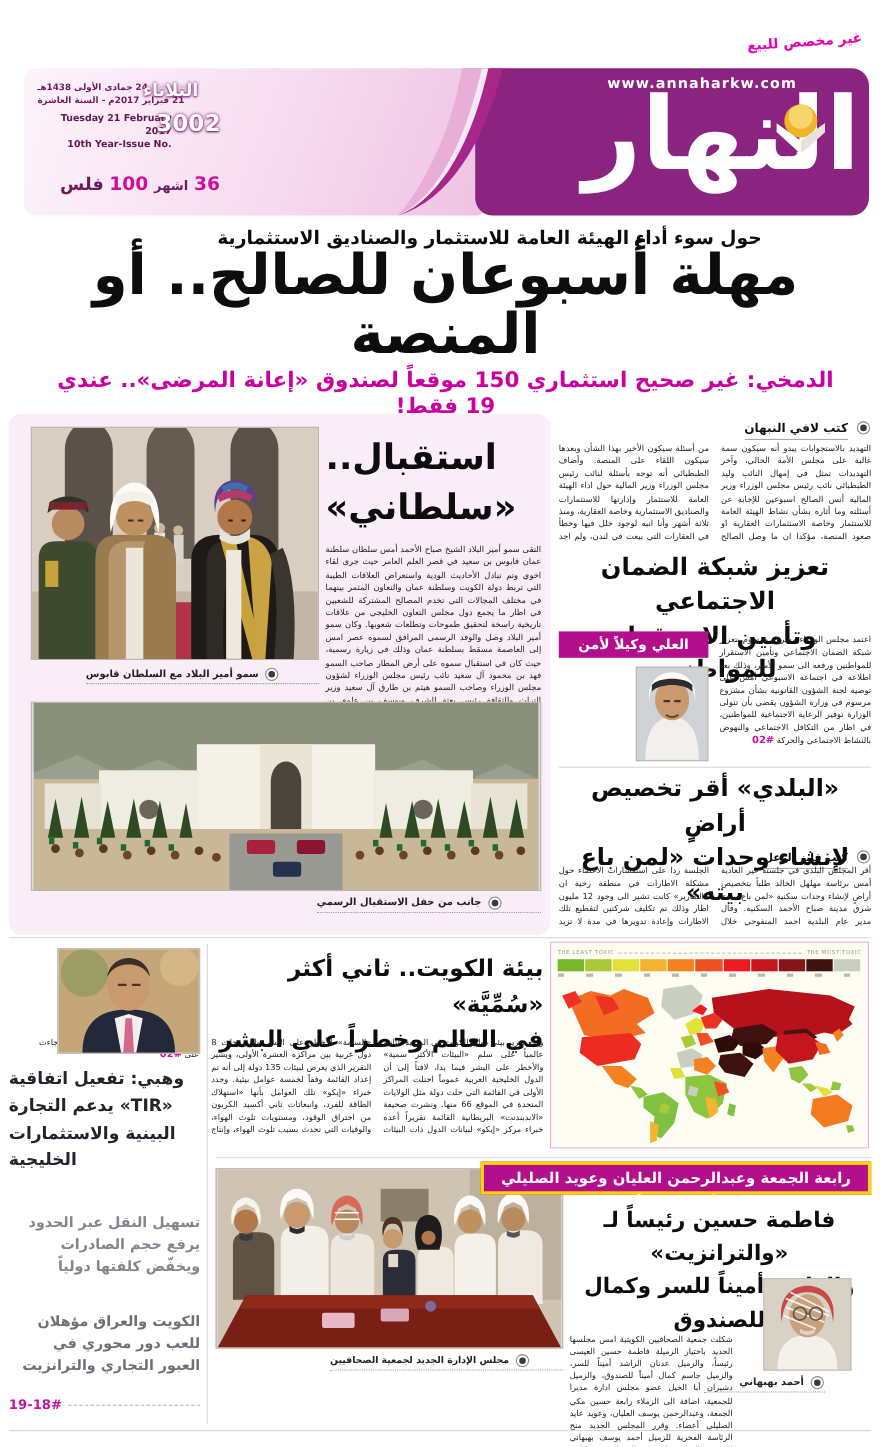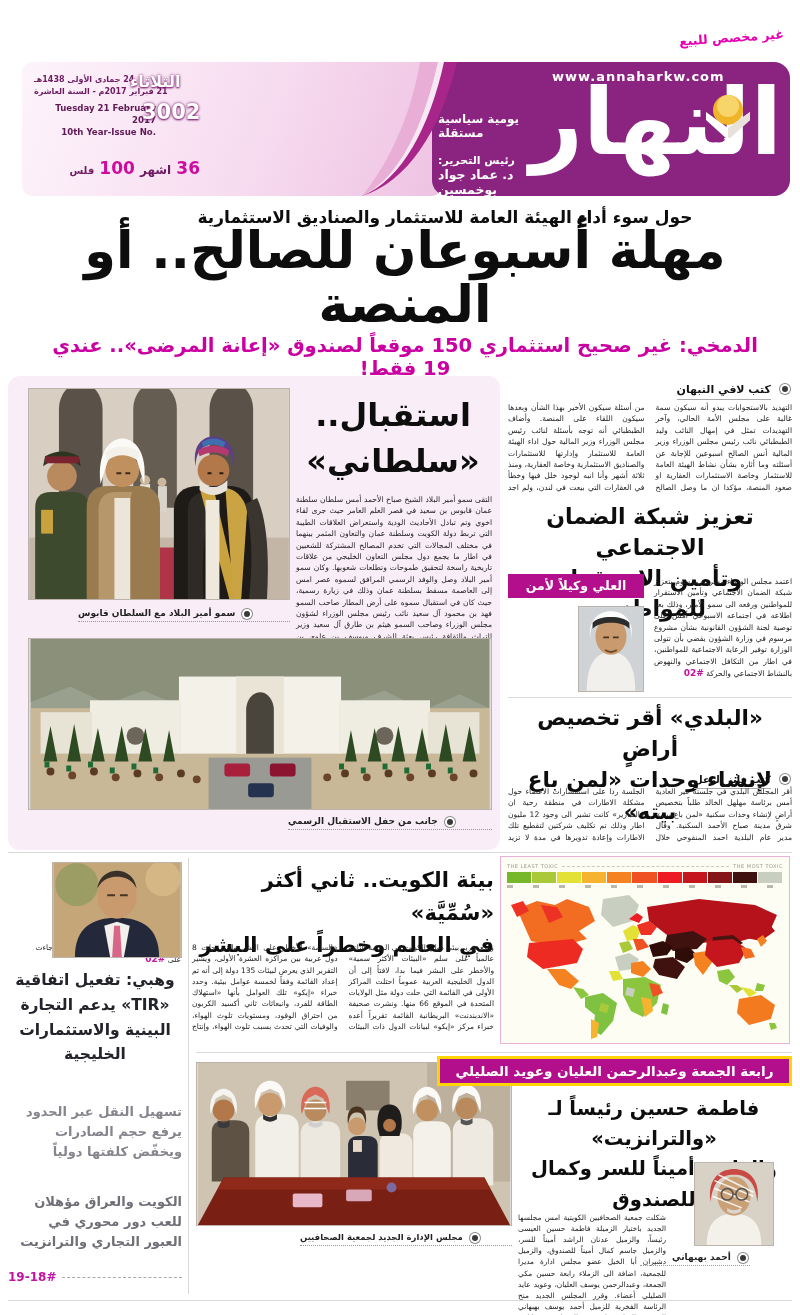--- a/index.html
+++ b/index.html
@@ -46,39 +46,34 @@
     <div class="abs" style="left:108px;top:10px;width:70px;text-align:left;color:#fff;font-weight:bold;font-size:16px;text-shadow:0 0 3px #7a1a6d,0 1px 2px #7a1a6d;">الثلاثاء</div>
     <div class="abs" style="left:8px;top:40px;width:126px;text-align:right;color:#5f1a55;font-weight:bold;font-size:8.6px;line-height:1.4;">
       <div>Tuesday 21 February 2017</div>
       <div>10th Year-Issue No.</div>
     </div>
     <div class="abs" style="left:120px;top:38px;color:#fff;font-weight:bold;font-size:21px;text-shadow:0 0 3px #7a1a6d,0 1px 2px #7a1a6d;">3002</div>
     <div class="abs ar" style="left:18px;top:96px;width:160px;direction:rtl;text-align:right;">
       <span style="color:#cf0c9d;font-weight:bold;font-size:17px;">36</span>
       <span style="color:#6d1b60;font-weight:bold;font-size:12px;">اشهر</span>
       <span style="color:#cf0c9d;font-weight:bold;font-size:17px;">100</span>
-      <span style="color:#6d1b60;font-weight:bold;font-size:10px;">فلس</span>
+      <span style="color:#6d1b60;font-weight:bold;font-size:16px;">فلس</span>
     </div>
   </div>
 
   <div class="abs mast-purple" style="left:432px;top:62px;width:358px;height:134px;">
     <div class="abs" style="left:120px;top:7px;color:#fff;font-size:13px;font-weight:bold;letter-spacing:1px;">www.annaharkw.com</div>
     <div class="abs wtxt" style="right:8px;top:-14px;font-size:92px;font-weight:bold;line-height:150px;">النهار</div>
     <svg class="abs" width="48" height="58" viewBox="0 0 48 58" style="left:272px;top:28px;">
       <circle cx="24" cy="20" r="15" fill="#f0b429"></circle>
       <circle cx="24" cy="16" r="11" fill="#f8d56b"></circle>
       <path d="M2 22 L24 38 L46 22 L46 30 L24 50 L2 30 Z" fill="#ffffff"></path>
       <path d="M24 38 L46 22 L46 30 L24 50 Z" fill="#e8e0da"></path>
       <path d="M20 48 L24 58 L28 48 Z" fill="#ffffff"></path>
     </svg>
-    <div class="abs ar" style="right:236px;top:50px;width:116px;text-align:left;">
-      <div class="wtxt" style="font-size:12px;font-weight:bold;">يومية سياسية مستقلة</div>
-      <div class="wtxt" style="font-size:11px;font-weight:bold;margin-top:14px;">رئيس التحرير:</div>
-      <div class="wtxt" style="font-size:12.5px;font-weight:bold;">د. عماد جواد بوخمسين</div>
-    </div>
   </div>
 
   <svg class="abs" width="95" height="134" viewBox="0 0 95 134" style="left:362px;top:62px;z-index:3;">
     <path d="M0 134 C45 120 78 70 95 0 L60 0 C50 60 25 110 0 134 Z" fill="#a82589"></path>
     <path d="M0 134 C40 118 68 64 82 0 L60 0 C50 60 25 110 0 134 Z" fill="#ffffff" opacity="0.9"></path>
     <path d="M0 134 C38 116 62 62 76 0 L58 0 C48 60 22 108 0 134 Z" fill="#e9aed6"></path>
   </svg>
 
   <div class="abs headline" style="left:100px;top:207px;width:690px;text-align:center;font-size:17px;">حول سوء أداء الهيئة العامة للاستثمار والصناديق الاستثمارية</div>
   <div class="abs headline" style="left:20px;top:224px;width:770px;text-align:center;font-size:51px;line-height:1.05;letter-spacing:-1px;">مهلة أسبوعان للصالح.. أو المنصة</div>
@@ -166,21 +161,21 @@
       <path d="M170 62 q16 -10 32 0 l-2 6 q-14 -8 -28 0 Z" fill="#b43a6e"></path>
       <path d="M174 54 q12 -8 24 0 l-2 5 q-10 -6 -20 0 Z" fill="#3f6fae"></path>
       <path d="M180 84 h4 v2 h-4 Z M192 84 h4 v2 h-4 Z" fill="#2a1a0c"></path>
       <path d="M230 110 q14 30 10 102 l-18 0 q6 -60 -4 -96 Z" fill="#3a352f"></path>
     </svg>
     <div class="abs cap" style="left:70px;top:232px;width:212px;text-align:left;">
       <span class="bullet"></span>
       <span>سمو أمير البلاد مع السلطان قابوس</span>
     </div>
 
-    <div class="abs headline" style="left:288px;top:16px;width:194px;text-align:center;font-size:32px;line-height:1.45;">
+    <div class="abs headline" style="left:288px;top:16px;width:194px;text-align:left;font-size:32px;line-height:1.45;">
       <div>استقبال..</div>
       <div>«سلطاني»</div>
     </div>
     <div class="abs jtext" style="left:288px;top:118px;width:196px;height:106px;">
       <span>التقى سمو أمير البلاد الشيخ صباح الأحمد أمس سلطان سلطنة عمان قابوس بن سعيد في قصر العلم العامر حيث جرى لقاء اخوي وتم تبادل الأحاديث الودية واستعراض العلاقات الطيبة التي تربط دولة الكويت وسلطنة عمان والتعاون المثمر بينهما في مختلف المجالات التي تخدم المصالح المشتركة للشعبين في اطار ما يجمع دول مجلس التعاون الخليجي من علاقات تاريخية راسخة لتحقيق طموحات وتطلعات شعوبها. وكان سمو أمير البلاد وصل والوفد الرسمي المرافق لسموه عصر امس إلى العاصمة مسقط بسلطنة عمان وذلك في زيارة رسمية، حيث كان في استقبال سموه على أرض المطار صاحب السمو فهد بن محمود آل سعيد نائب رئيس مجلس الوزراء لشؤون مجلس الوزراء وصاحب السمو هيثم بن طارق آل سعيد وزير التراث والثقافة رئيس بعثة الشرف ويوسف بن علوي بن عبدالله الوزير المسؤول عن الشؤون الخارجية وسفير الكويت لدى </span><span class="more">02#</span>
     </div>
 
     <svg class="abs photo" width="464" height="172" viewBox="0 0 464 172" style="left:20px;top:262px;">
       <rect width="464" height="172" fill="#9aa08e"></rect>
       <path d="M0 0 h464 v70 l-30 -14 -36 16 -40 -20 -38 14 -44 -18 -40 16 -44 -14 -40 18 -38 -16 -36 14 -38 -18 -40 16 Z" fill="#8a9079"></path>
@@ -339,21 +334,21 @@
     <circle cx="24" cy="22" r="22" fill="#8a9a5c" opacity="0.7"></circle>
     <circle cx="112" cy="16" r="18" fill="#d8bb8a" opacity="0.8"></circle>
     <path d="M22 96 C22 66 40 56 65 56 C90 56 108 66 108 96 Z" fill="#23283a"></path>
     <path d="M52 64 L65 60 L78 64 L72 96 L58 96 Z" fill="#f2f0ec"></path>
     <path d="M62 64 L68 64 L70 96 L60 96 Z" fill="#d8668a"></path>
     <ellipse cx="65" cy="34" rx="20" ry="23" fill="#c89a6e"></ellipse>
     <path d="M45 26 C47 12 58 8 65 8 C72 8 83 12 85 26 C80 16 72 14 65 14 C58 14 50 16 45 26 Z" fill="#3a3028"></path>
     <path d="M55 32 h8 v2 h-8 Z M68 32 h8 v2 h-8 Z" fill="#463424"></path>
   </svg>
 
-  <div class="abs headline" style="left:8px;top:968px;width:174px;text-align:center;font-size:15.5px;line-height:1.6;color:#23232b;">وهبي: تفعيل اتفاقية «TIR» يدعم التجارة البينية والاستثمارات الخليجية</div>
+  <div class="abs headline" style="left:8px;top:968px;width:174px;text-align:left;font-size:15.5px;line-height:1.6;color:#23232b;">وهبي: تفعيل اتفاقية «TIR» يدعم التجارة البينية والاستثمارات الخليجية</div>
   <div class="abs ar" style="left:8px;top:1102px;width:174px;text-align:right;font-size:13px;font-weight:bold;color:#85858d;line-height:1.55;">تسهيل النقل عبر الحدود يرفع حجم الصادرات ويخفّض كلفتها دولياً</div>
   <div class="abs ar" style="left:8px;top:1192px;width:174px;text-align:right;font-size:13px;font-weight:bold;color:#6f6f77;line-height:1.55;">الكويت والعراق مؤهلان للعب دور محوري في العبور التجاري والترانزيت</div>
   <div class="abs" style="left:8px;top:1270px;width:174px;display:flex;align-items:center;">
     <span style="color:#c511a0;font-weight:bold;font-size:12px;">19-18#</span>
     <span style="flex:1;border-top:1px dashed #aaa;margin-left:6px;"></span>
   </div>
 
   <div class="abs rule-h" style="left:196px;top:1052px;width:596px;"></div>
 
   <svg class="abs photo" width="316" height="164" viewBox="0 0 316 164" style="left:196px;top:1062px;">

